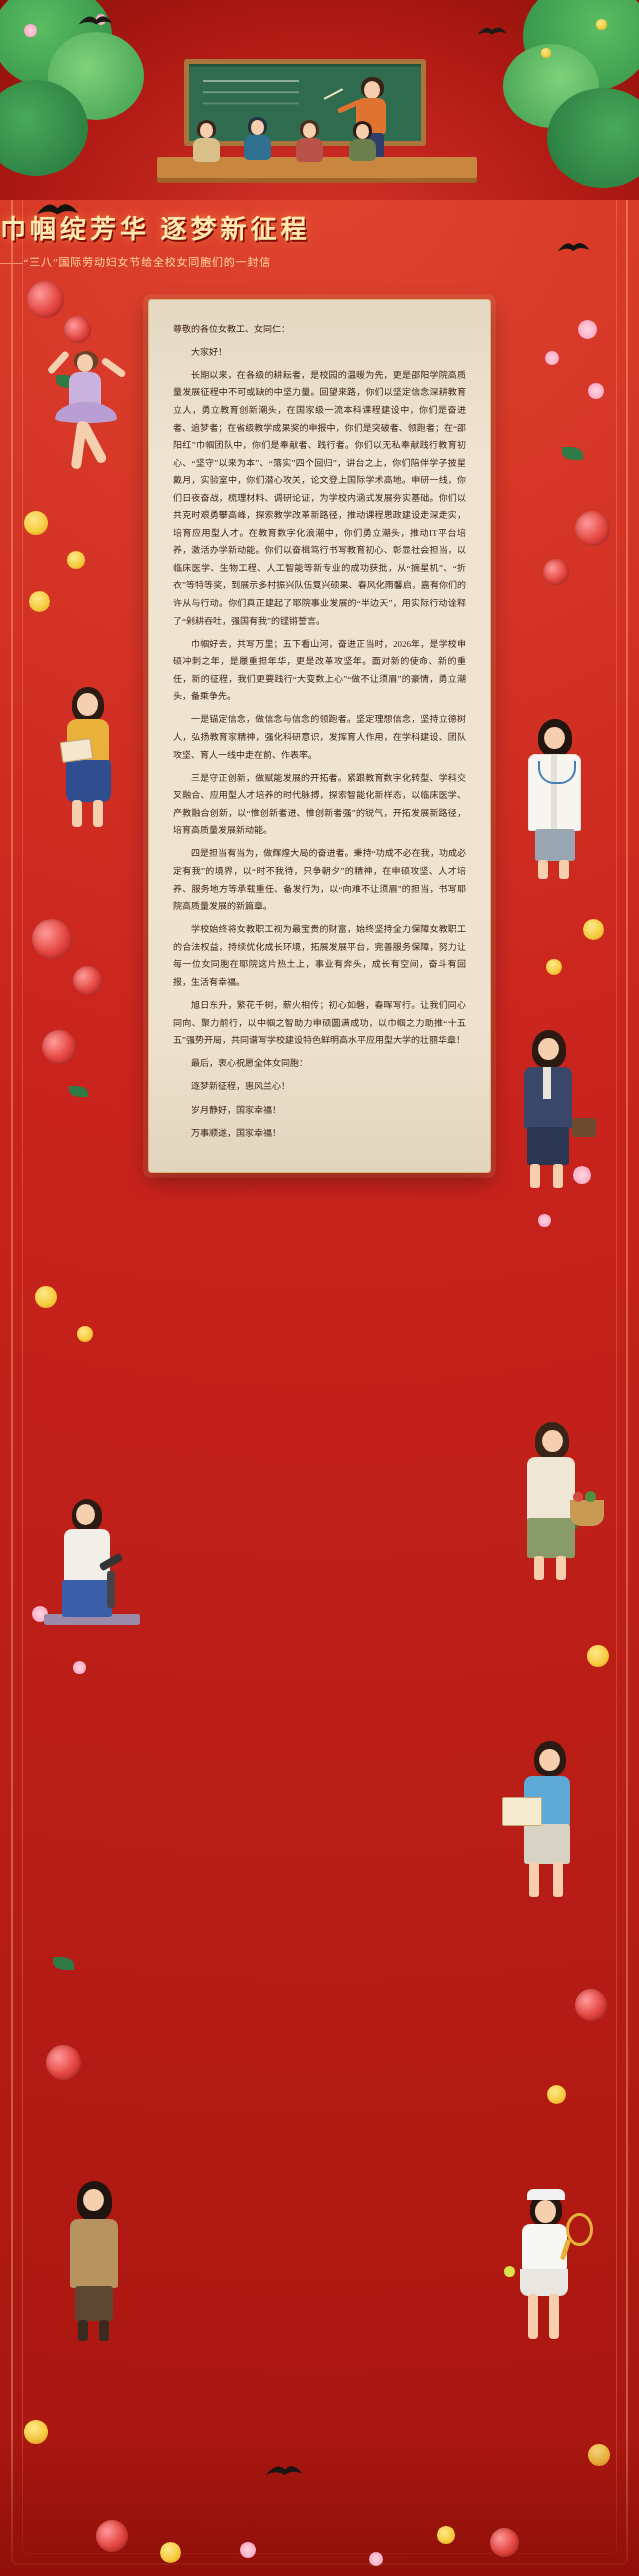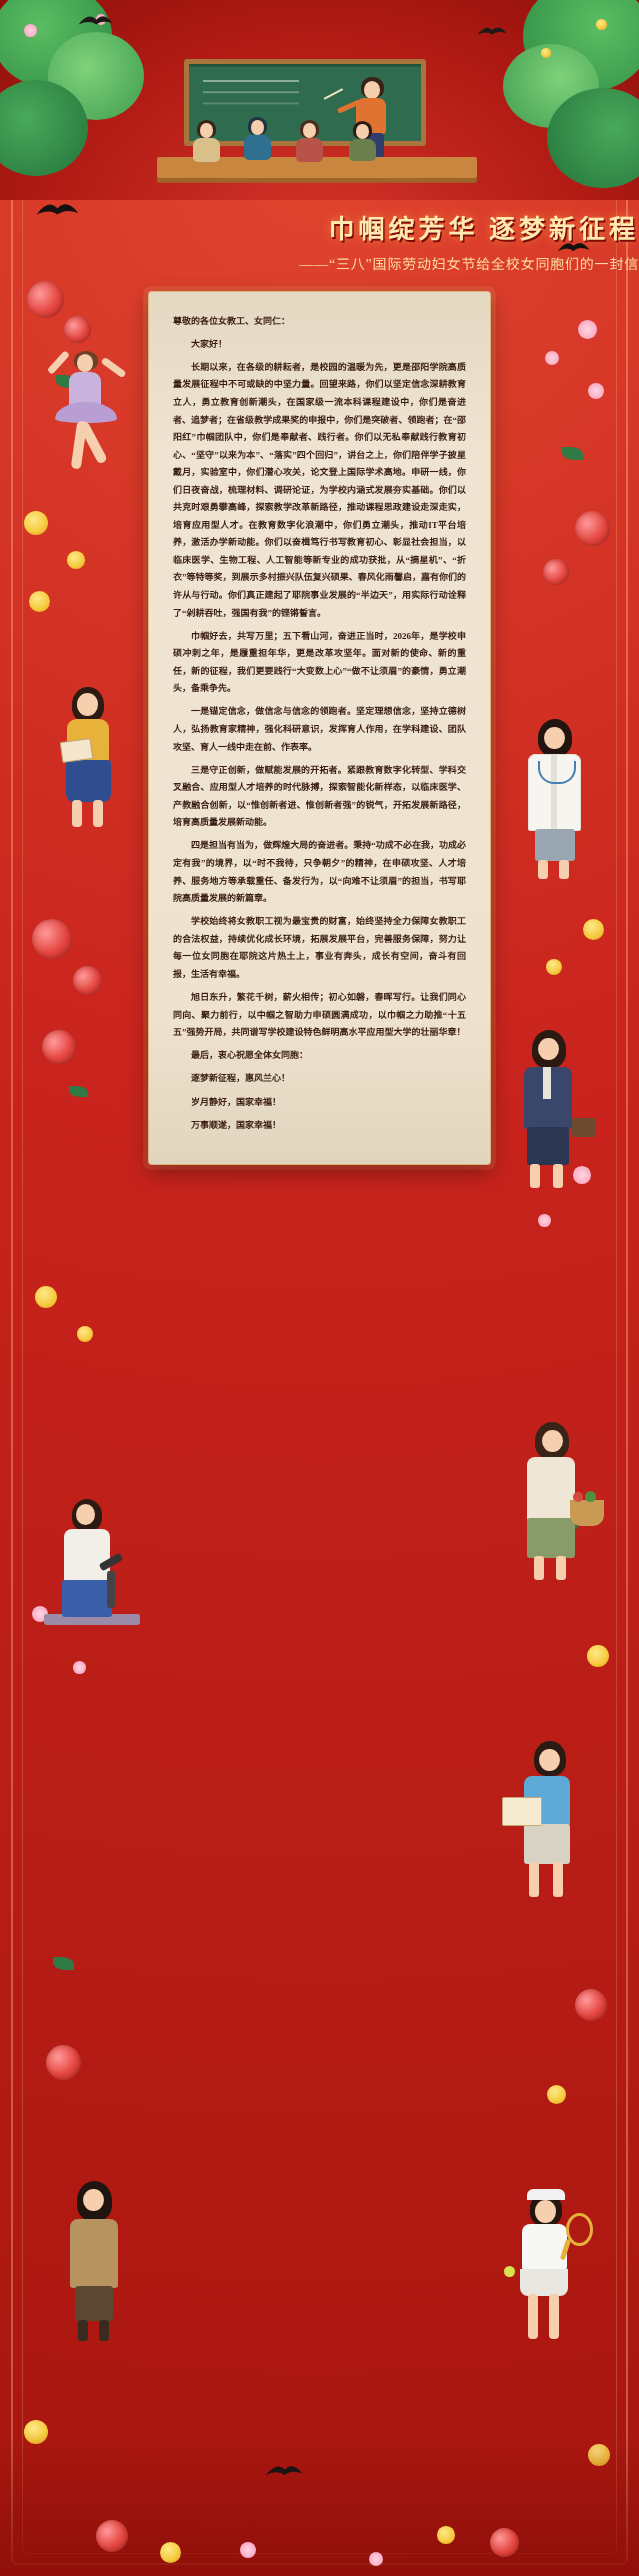--- a/index.html
+++ b/index.html
@@ -65,35 +65,35 @@
 
   
   .fig{position:absolute;}
   .head{border-radius:50%;background:#f6cfae;}
   .hair{border-radius:50% 50% 40% 40%;background:#3b2219;}
   .body{border-radius:8px 8px 4.8px 4.8px;}
 
   
   .headline-wrap{
     position:relative;
-    text-align:right;
+    text-align:left;
     padding:8px 0 4.8px;
   }
   .headline{
     font-family:"Liberation Serif","DejaVu Serif",serif;
     font-size:26px;
     font-weight:bold;
     letter-spacing:4px;
     color:#ffe9b0;
     text-shadow:1.6px 1.6px 0 #7d0b06, 0 0 9.6px rgba(255,190,80,.55);
     margin:0;
   }
   .subhead{
-    margin:8px 0 0;
-    font-size:14px;
+    margin:8px 0 12px;
+    font-size:11px;
     letter-spacing:0.8px;
     color:#ffd9a2;
   }
   .swallow{position:absolute;}
 
   
   .letter{
     position:relative;
     margin:12.8px auto 0;
     width:343px;
@@ -102,21 +102,21 @@
     border-radius:3.2px;
     box-shadow:0 0 0 4.8px rgba(255,220,160,.12), 0 8px 21px rgba(0,0,0,.35);
     padding:21px 24px 24px;
     box-sizing:border-box;
     color:#3b1f14;
     font-size:9px;
     line-height:1.95;
     text-align:justify;
     z-index:5;
   }
-  .letter p{margin:0 0 5.6px;font-weight:bold;}
+  .letter p{margin:0 0 5.6px;}
   .salute{margin-bottom:8px;}
   .indent{text-indent:2em;}
 
   
   .signature{
     position:relative;
     margin:21px auto 0;
     width:343px;
     text-align:right;
     color:#ffe4b8;

